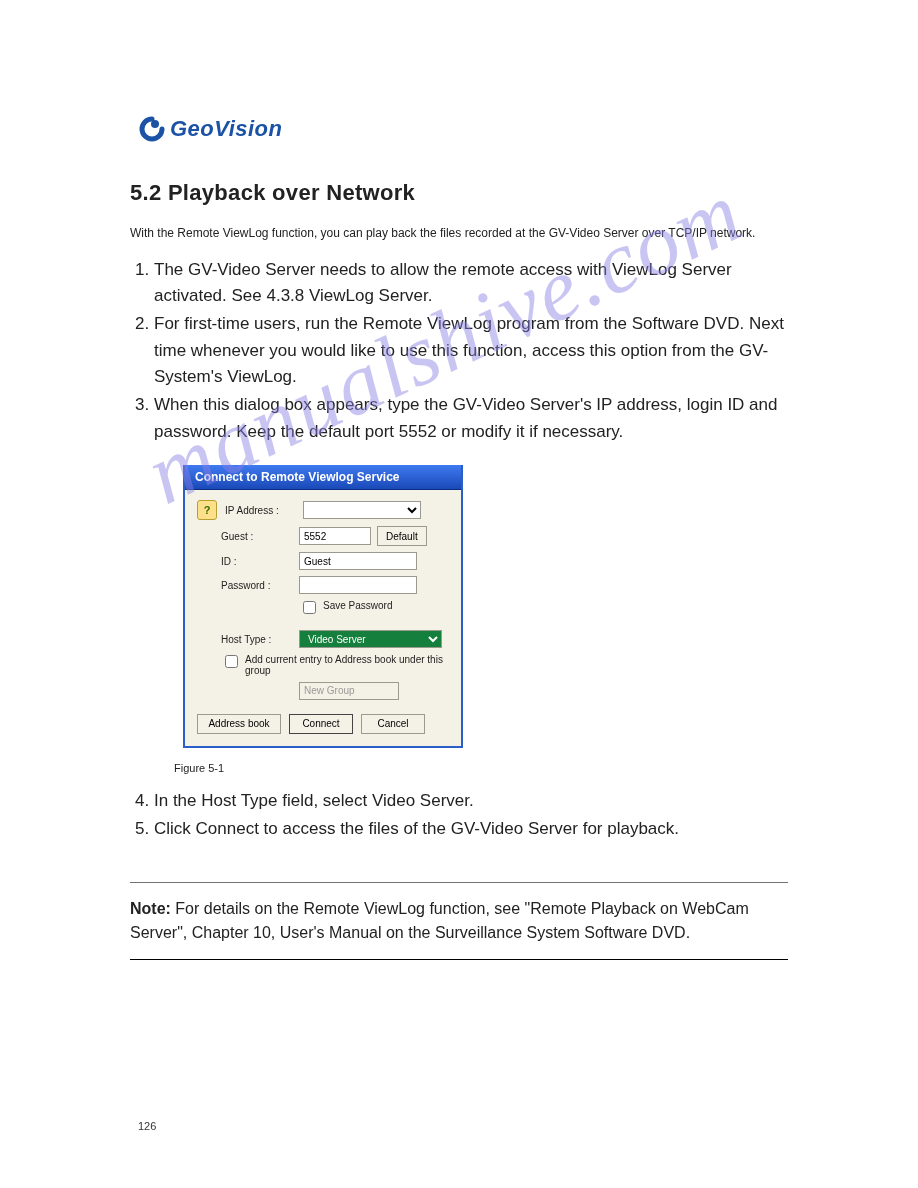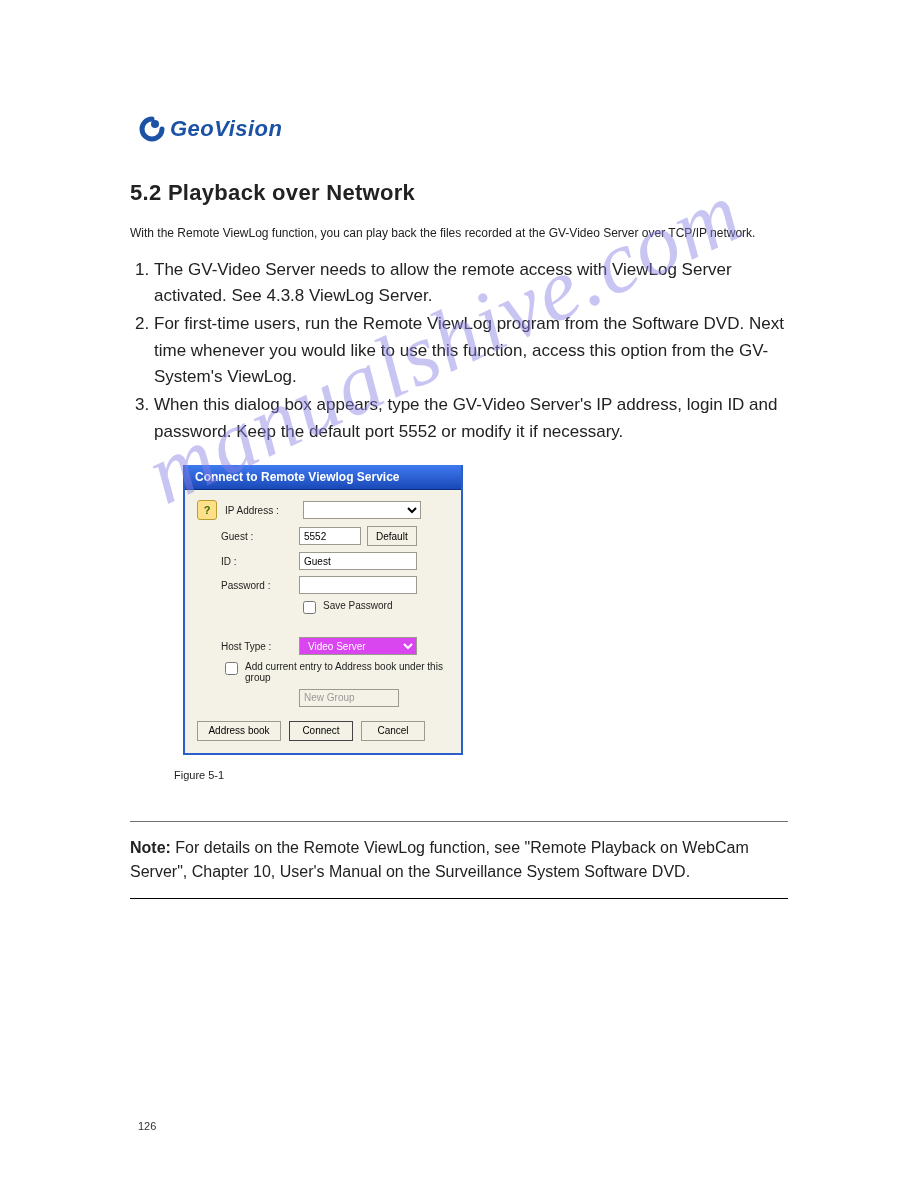--- a/index.html
+++ b/index.html
@@ -202,38 +202,38 @@
       <div class="dialog">
         <div class="dlg-title">Connect to Remote Viewlog Service</div>
         <div class="dlg-body">
           <div class="row">
             <span class="help-icon">?</span>
             <span class="lbl">IP Address :</span>
             <select class="tiny-select" style="width:118px" value=""></select>
           </div>
           <div class="row" style="padding-left:24px;">
             <span class="lbl">Guest :</span>
-            <input class="tiny-input" style="width: 62px;" value="5552">
+            <input class="tiny-input" style="width: 72px;" value="5552">
             <button class="tiny-btn">Default</button>
           </div>
           <div class="row" style="padding-left:24px;">
             <span class="lbl">ID :</span>
             <input class="tiny-input" style="width: 118px;" value="Guest">
           </div>
           <div class="row" style="padding-left:24px;">
             <span class="lbl">Password :</span>
             <input class="tiny-input" type="password" style="width: 118px;" value="">
           </div>
           <div class="chk" style="padding-left:102px;">
             <input type="checkbox" style="">
             <span>Save Password</span>
           </div>
-          <div class="row" style="padding-left:24px; margin-top:20px;">
+          <div class="row" style="padding-left:24px; margin-top:13px;">
             <span class="lbl">Host Type :</span>
-            <select class="tiny-select" style="width:118px;background:#d946ef;color:#fff;">
+            <select class="tiny-select" style="width:143px;background:#15803d;color:#fff;">
               <option>Video Server</option>
             </select>
           </div>
           <div class="chk" style="padding-left:24px;">
             <input type="checkbox" style="">
             <span style="width:200px">Add current entry to Address book under this group</span>
           </div>
           <div style="padding-left:102px; margin-top:4px;">
             <input class="tiny-input" style="width: 100px; color: rgb(153, 153, 153);" disabled="" value="New Group">
           </div>
@@ -241,20 +241,24 @@
         <div class="dlg-buttons">
           <button class="tiny-btn" style="width:84px">Address book</button>
           <button class="tiny-btn connect" style="width:64px">Connect</button>
           <button class="tiny-btn" style="width:64px">Cancel</button>
         </div>
       </div>
     </div>
 
     <div class="caption">Figure 5-1</div>
 
+    <ol class="steps" start="4">
+      <li>In the Host Type field, select Video Server.</li>
+      <li>Click Connect to access the files of the GV-Video Server for playback.</li>
+    </ol>
 
     <div class="note-block">
       <b>Note:</b><span> For details on the Remote ViewLog function, see "Remote Playback on WebCam Server", Chapter 10, User's Manual on the Surveillance System Software DVD.</span>
     </div>
   </div>
 
   <div class="page-num">126</div>
 </div>
 
 </body></html>

